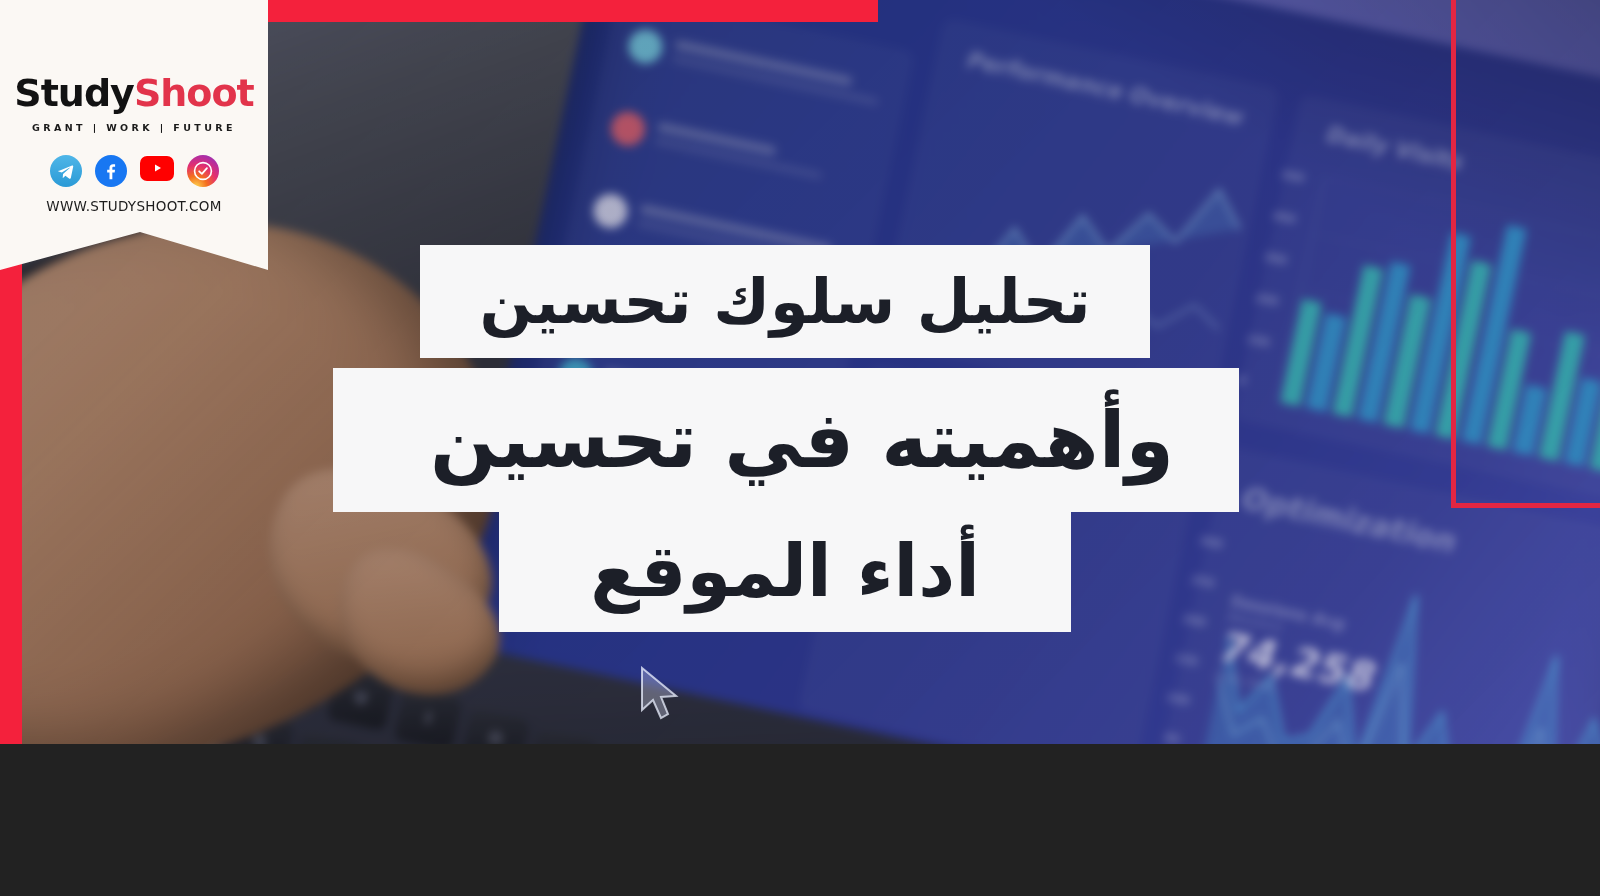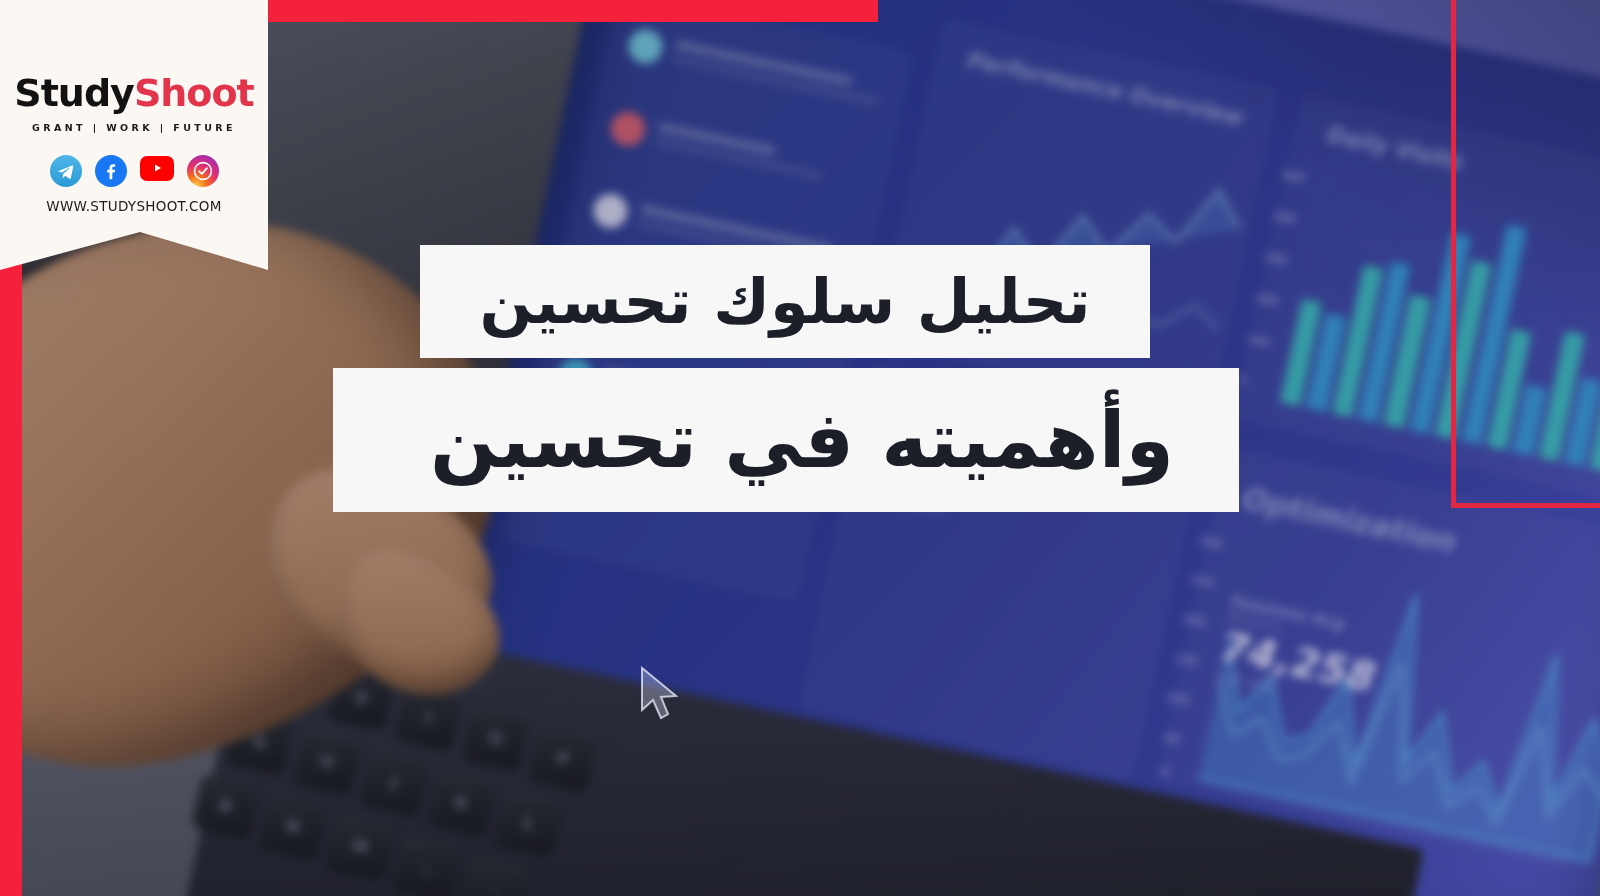--- a/index.html
+++ b/index.html
@@ -1,20 +1,20 @@
 <!DOCTYPE html>
 <html lang="ar"><head>
 <meta charset="utf-8">
 <title>StudyShoot Banner</title>
 <style>
   html,body{margin:0;padding:0;background:#222;}
   *{box-sizing:border-box;}
   #stage{
     position:relative;
-    width:1600px;height:896px;
+    width:1600px;height:744px;
     overflow:hidden;
     font-family:"DejaVu Sans","Liberation Sans",sans-serif;
     background:#4d7c0f;
   }
 
   
   .photo{position:absolute;inset:0;overflow:hidden;}
 
   
   .desk{
@@ -373,14 +373,15 @@
           </svg>
         </div>
       </div>
 
       <div class="website">WWW.STUDYSHOOT.COM</div>
     </div>
   </div>
 
   <div class="hbox" id="hbox1">تحليل سلوك تحسين</div>
   <div class="hbox" id="hbox2">وأهميته في تحسين</div>
+  <div class="hbox" id="hbox3">أداء الموقع</div>
 
 </div>
 
 </body></html>

